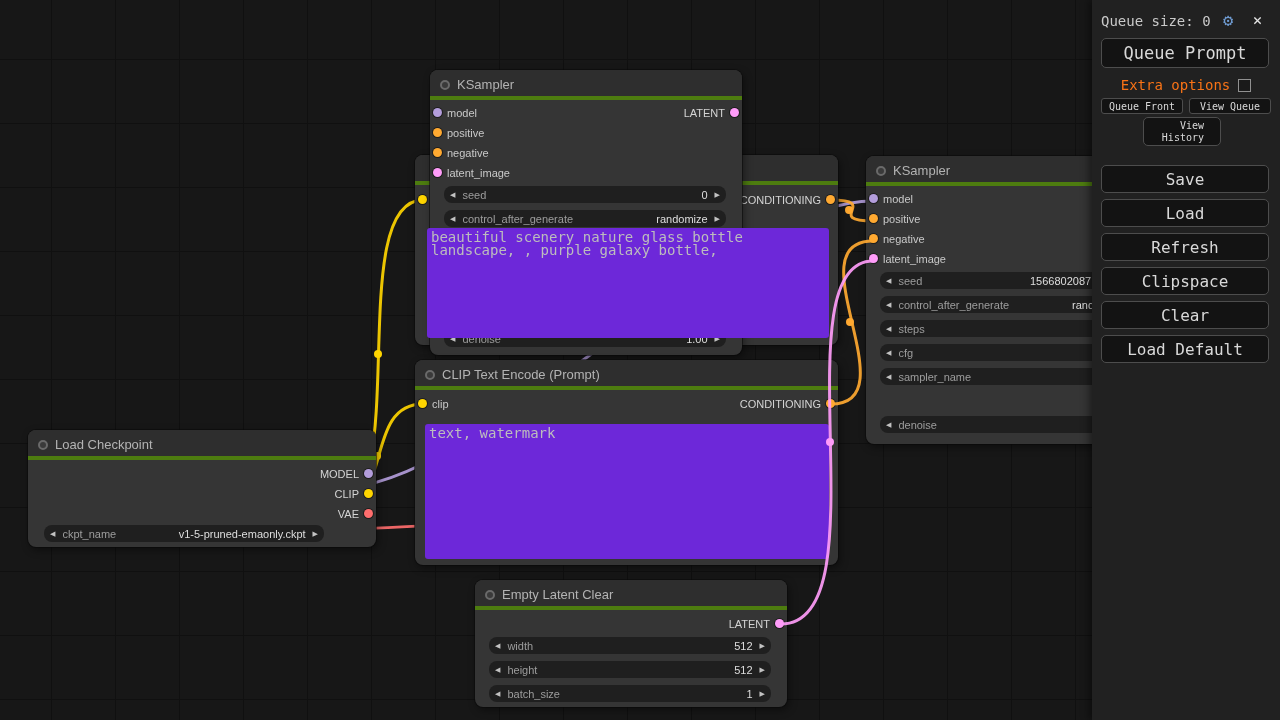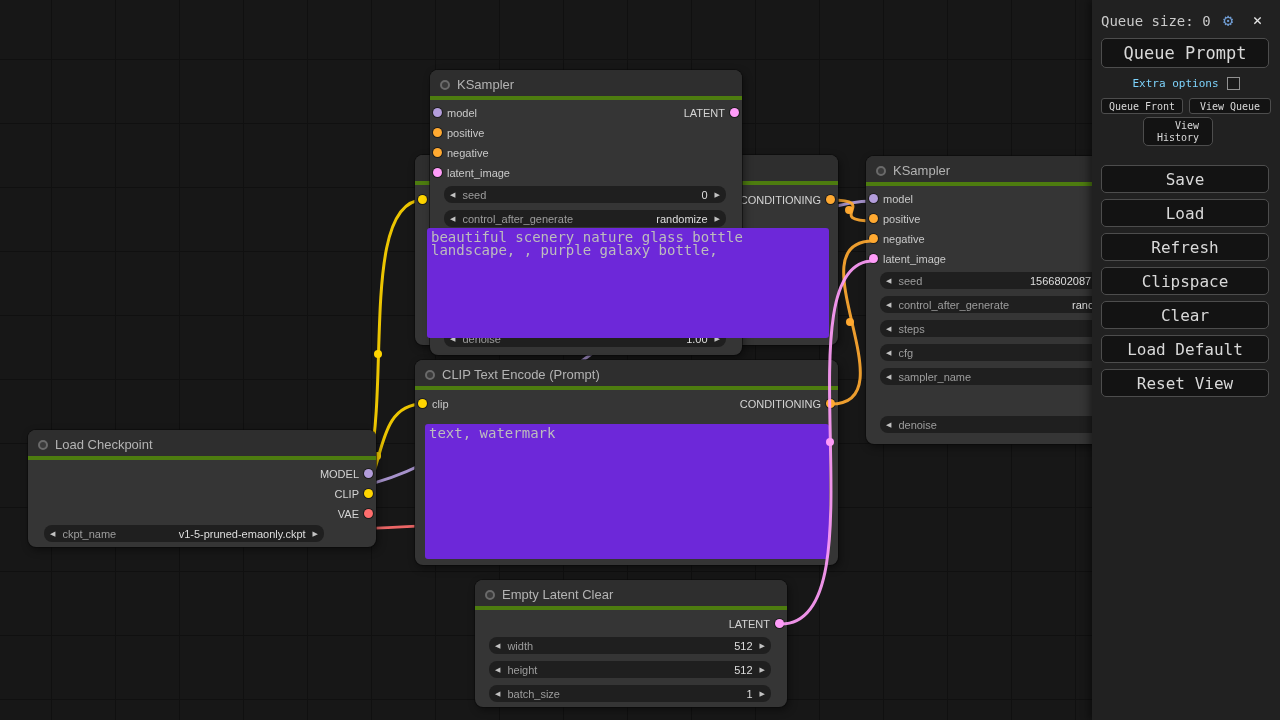--- a/index.html
+++ b/index.html
@@ -35,25 +35,25 @@
   .sidebar{position:absolute;left:1092px;top:0;width:188px;height:720px;background:#212121;z-index:10;
     font-family:"DejaVu Sans Mono",monospace;box-shadow:-3px 0 8px rgba(0,0,0,.45)}
   .queue-size{position:absolute;left:9px;top:13px;font-size:14px;color:#c9c9c9}
   .gear{position:absolute;left:131px;top:10px;font-size:17px;color:#6f9bd1;cursor:pointer}
   .close-x{position:absolute;left:161px;top:11px;font-size:15px;color:#e6e6e6;cursor:pointer}
   .btn{background:#131313;border:1px solid #4d4d4d;border-radius:5px;color:#d9d9d9;
     display:flex;align-items:center;justify-content:center;position:absolute;cursor:pointer;
     font-family:"DejaVu Sans Mono",monospace;text-align:right}
   .btn-queue{left:9px;top:38px;width:168px;height:30px;font-size:17px}
   .extra-row{position:absolute;left:0;top:77px;width:188px;display:flex;align-items:center;justify-content:center;gap:8px}
-  .extra-label{font-size:11px;color:#7dd3fc}
+  .extra-label{font-size:14px;color:#f97316}
   .checkbox{width:13px;height:13px;border:1px solid #919191;background:#1a1a1a;display:inline-block;cursor:pointer}
   .btn-sm1{left:9px;top:98px;width:82px;height:16px;font-size:10px;border-radius:3px}
   .btn-sm2{left:97px;top:98px;width:82px;height:16px;font-size:10px;border-radius:3px}
-  .btn-vh{left:51px;top:117px;width:70px;height:29px;font-size:10px;line-height:12px;padding:2px 16px;white-space:normal}
+  .btn-vh{left:51px;top:117px;width:78px;height:29px;font-size:10px;line-height:12px;padding:2px 16px;white-space:normal}
   .btn-main{left:9px;width:168px;height:28px;font-size:16px}
 </style>
 </head>
 <body>
 
 <div class="canvas"></div>
 
 <svg id="links-under" class="links">
   <path d="M334,489 C484,489 723,201 873,201" stroke="#B39DDB" stroke-width="3" fill="none" stroke-linecap="round" opacity="0.92"></path>
   <path d="M334,509 C414,509 343,200 423,200" stroke="#FFD500" stroke-width="3" fill="none" stroke-linecap="round" opacity="0.92"></path>
@@ -254,14 +254,13 @@
   </div>
   <div class="btn btn-sm1">Queue Front</div>
   <div class="btn btn-sm2">View Queue</div>
   <div class="btn btn-vh">View History</div>
   <div class="btn btn-main" style="top:165px">Save</div>
   <div class="btn btn-main" style="top:199px">Load</div>
   <div class="btn btn-main" style="top:233px">Refresh</div>
   <div class="btn btn-main" style="top:267px">Clipspace</div>
   <div class="btn btn-main" style="top:301px">Clear</div>
   <div class="btn btn-main" style="top:335px">Load Default</div>
-  <div class="btn btn-main" style="top:369px">Reset View</div>
 </div>
 
 </body></html>

